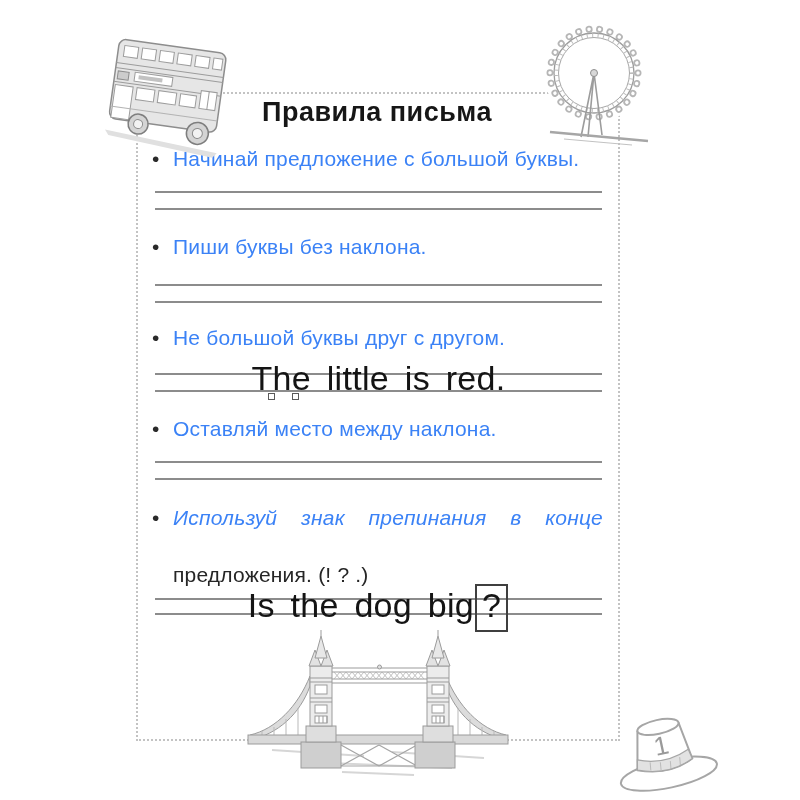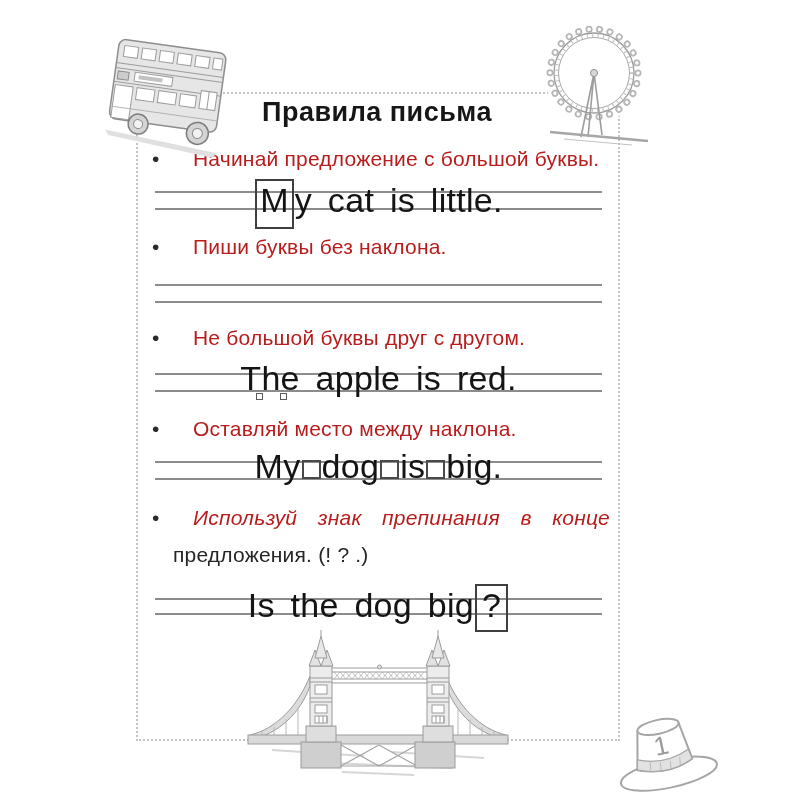--- a/index.html
+++ b/index.html
@@ -4,24 +4,24 @@
 <style>
   html,body{margin:0;padding:0;background:#ffffff;}
   #page{position:relative;width:800px;height:800px;background:#ffffff;overflow:hidden;
         font-family:"Liberation Sans",sans-serif;color:#1c1c1c;}
   #frame{position:absolute;left:136px;top:92px;width:480px;height:645px;
          border:2px dotted #c3c3c3;}
   #title{position:absolute;left:136px;top:97px;width:482px;text-align:center;
          font-size:27px;font-weight:700;letter-spacing:.5px;color:#161616;}
   .rule{position:absolute;left:152px;width:458px;display:flex;align-items:flex-start;}
   .bullet{flex:0 0 21px;font-size:21px;line-height:25px;color:#2a2a2a;}
-  .rule-text{font-size:21px;line-height:25px;color:#b91c1c;letter-spacing:.2px;margin-left:20px;}
+  .rule-text{font-size:21px;line-height:25px;color:#3b82f6;letter-spacing:.2px;}
   .rule-text.justify{display:block;width:430px;text-align:justify;text-align-last:justify;font-style:italic;}
   .rule-cont{position:absolute;left:173px;width:430px;font-size:21px;line-height:25px;
-             color:#262626;letter-spacing:.2px;}
+             color:#262626;letter-spacing:.2px;margin-top:20px;}
   .pline{position:absolute;left:155px;width:447px;height:1.5px;background:#8c8c8c;}
   .ex{position:absolute;left:155px;width:447px;text-align:center;white-space:nowrap;
       font-size:34px;line-height:34px;color:#141414;letter-spacing:.3px;word-spacing:6px;}
   .char-box{display:inline-block;line-height:34px;border:2px solid #3f3f3f;
             padding:2px 3px 10px 3px;margin:0 1px;}
   .char-box.q{padding:2px 5px 8px 5px;}
   .char-bars{display:inline-block;line-height:34px;border-left:2px solid #4a4a4a;
              border-right:2px solid #4a4a4a;padding:5px 2px 3px 2px;margin-right:1px;}
   .rel{position:relative;display:inline-block;}
   .mark{position:absolute;width:5px;height:5px;border:1px solid #5a5a5a;bottom:-5px;}
@@ -37,44 +37,42 @@
   <div id="frame"></div>
 
   <div id="title">Правила письма</div>
 
   <div class="rule" style="top:146px">
     <span class="bullet">•</span>
     <span class="rule-text">Начинай предложение с большой буквы.</span>
   </div>
   <div class="pline" style="top:191px"></div>
   <div class="pline" style="top:208px"></div>
-  <div class="ex" style="top:179px"><span class="char-box">M</span><span>y cat is little.</span></div>
 
   <div class="rule" style="top:234px">
     <span class="bullet">•</span>
     <span class="rule-text">Пиши буквы без наклона.</span>
   </div>
   <div class="pline" style="top:284px"></div>
   <div class="pline" style="top:301px"></div>
 
   <div class="rule" style="top:325px">
     <span class="bullet">•</span>
     <span class="rule-text">Не большой буквы друг с другом.</span>
   </div>
   <div class="pline" style="top:373px"></div>
   <div class="pline" style="top:390px"></div>
-  <div class="ex" style="top:361px"><span class="rel"><span>The</span><span class="mark" style="left:16px"></span><span class="mark" style="left:40px"></span></span> <span>apple is red.</span></div>
+  <div class="ex" style="top:361px"><span class="rel"><span>The</span><span class="mark" style="left:16px"></span><span class="mark" style="left:40px"></span></span> <span>little is red.</span></div>
 
   <div class="rule" style="top:416px">
     <span class="bullet">•</span>
     <span class="rule-text">Оставляй место между наклона.</span>
   </div>
   <div class="pline" style="top:461px"></div>
   <div class="pline" style="top:478px"></div>
-  <div class="ex" style="top:449px"><span>My</span><span class="gap-box"></span><span>dog</span><span class="gap-box"></span><span>is</span><span class="gap-box"></span><span>big.</span></div>
 
   <div class="rule" style="top:505px">
     <span class="bullet">•</span>
     <span class="rule-text justify">Используй знак препинания в конце</span>
   </div>
   <div class="rule-cont" style="top:542px">предложения. (! ? .)</div>
   <div class="pline" style="top:598px"></div>
   <div class="pline" style="top:613px"></div>
   <div class="ex" style="top:584px"><span>Is the dog big</span><span class="char-box q">?</span></div>
 

